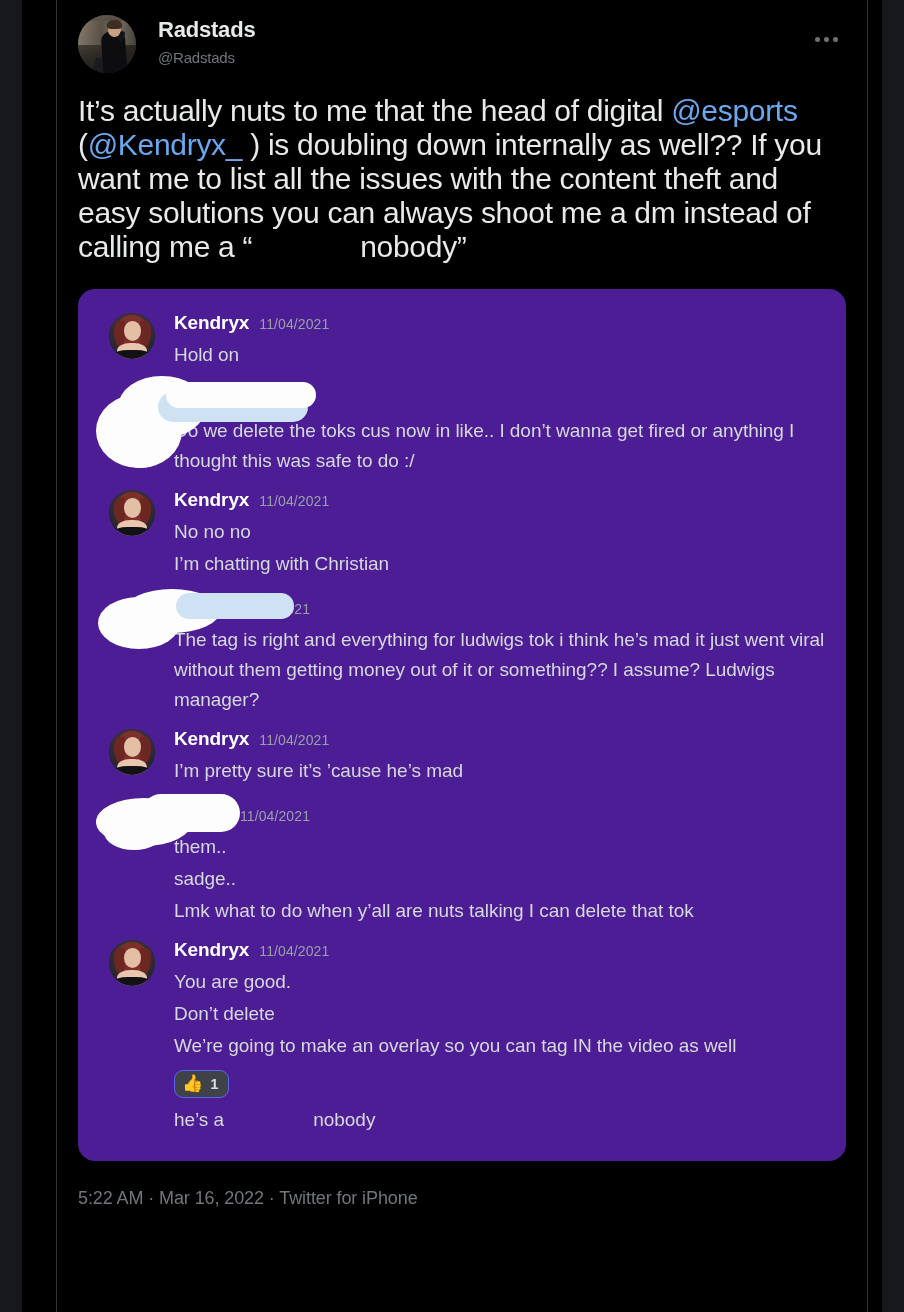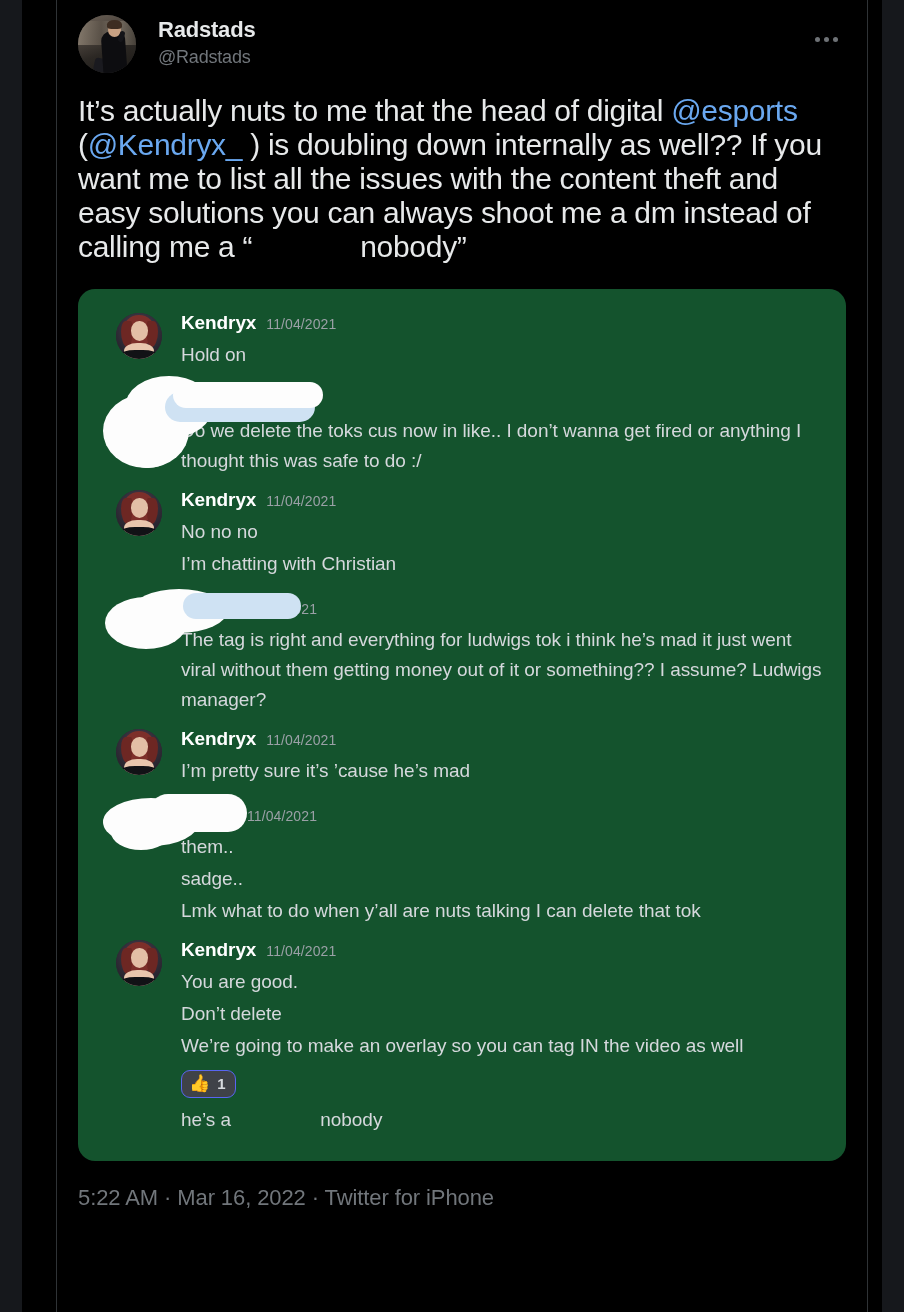--- a/index.html
+++ b/index.html
@@ -119,21 +119,21 @@
   }
   .display-name {
     color: #e7e9ea;
     font-size: 22px;
     font-weight: bold;
     line-height: 26px;
     letter-spacing: -0.2px;
   }
   .handle {
     color: #71767b;
-    font-size: 18px;
+    font-size: 15px;
     line-height: 27px;
     letter-spacing: -0.2px;
     margin-top: 1px;
   }
   .more-btn {
     flex: 0 0 auto;
     width: 40px;
     height: 28px;
     display: flex;
     align-items: center;
@@ -161,23 +161,23 @@
   .tweet-text .mention { color: #6aa8f0; }
   .tweet-text .blank {
     display: inline-block;
     width: 108px;
   }
 
   
   .chat-card {
     position: relative;
     margin-top: 25px;
-    background: #14532d;
+    background: #4c1d95;
     border-radius: 17px;
-    padding: 14px 0 22px 15px;
+    padding: 14px 0 22px 8px;
     overflow: hidden;
   }
 
   .msg-group {
     position: relative;
     padding: 8px 20px 2px 88px;
     min-height: 30px;
   }
   .msg-group.compact { padding-top: 14px; }
 
@@ -282,21 +282,21 @@
   .reaction .count {
     color: #d7dade;
     font-size: 15px;
     font-weight: bold;
     line-height: 20px;
   }
 
   
   .tweet-footer {
     color: #71767b;
-    font-size: 22px;
+    font-size: 18px;
     line-height: 26px;
     letter-spacing: -0.1px;
     margin-top: 24px;
   }
 </style>
 </head>
 <body>
 
 <div id="page">
 

